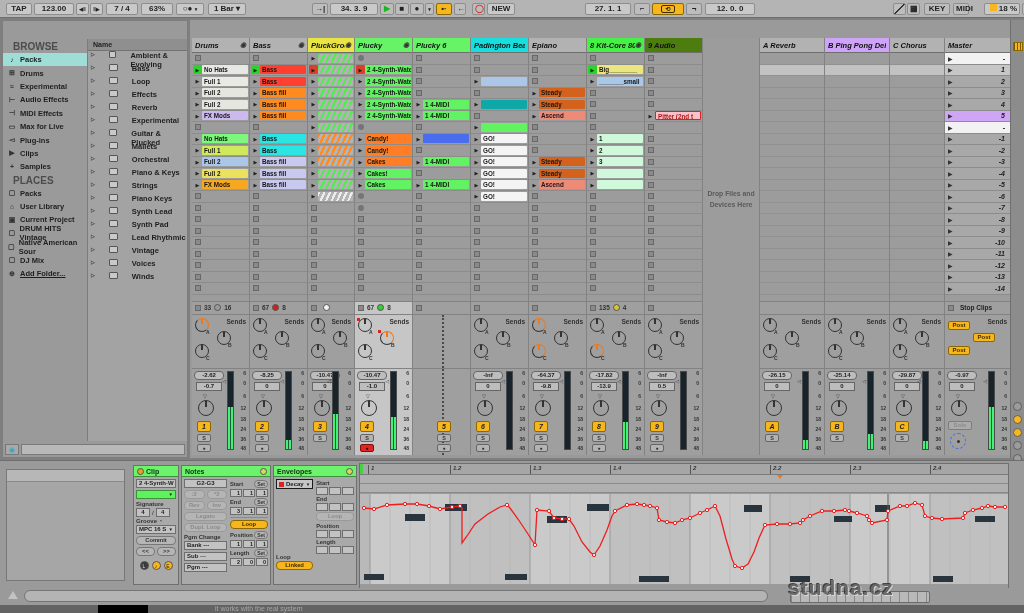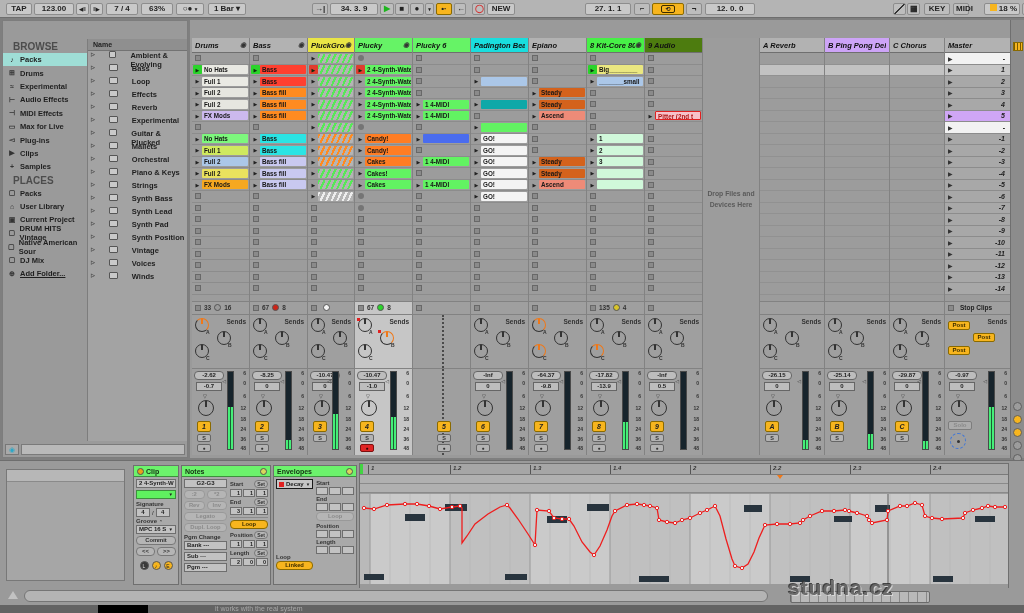--- a/index.html
+++ b/index.html
@@ -301,36 +301,36 @@
             <span>Piano &amp; Keys</span>
           </div>
           <div class="frow">
             <span class="dis">▷</span>
             <span class="fico"></span>
             <span>Strings</span>
           </div>
           <div class="frow">
             <span class="dis">▷</span>
             <span class="fico"></span>
-            <span>Synth Bass</span>
+            <span>Piano Keys</span>
           </div>
           <div class="frow">
             <span class="dis">▷</span>
             <span class="fico"></span>
             <span>Synth Lead</span>
           </div>
           <div class="frow">
             <span class="dis">▷</span>
             <span class="fico"></span>
             <span>Synth Pad</span>
           </div>
           <div class="frow">
             <span class="dis">▷</span>
             <span class="fico"></span>
-            <span>Synth Position</span>
+            <span>Lead Rhythmic</span>
           </div>
           <div class="frow">
             <span class="dis">▷</span>
             <span class="fico"></span>
             <span>Vintage</span>
           </div>
           <div class="frow">
             <span class="dis">▷</span>
             <span class="fico"></span>
             <span>Voices</span>

